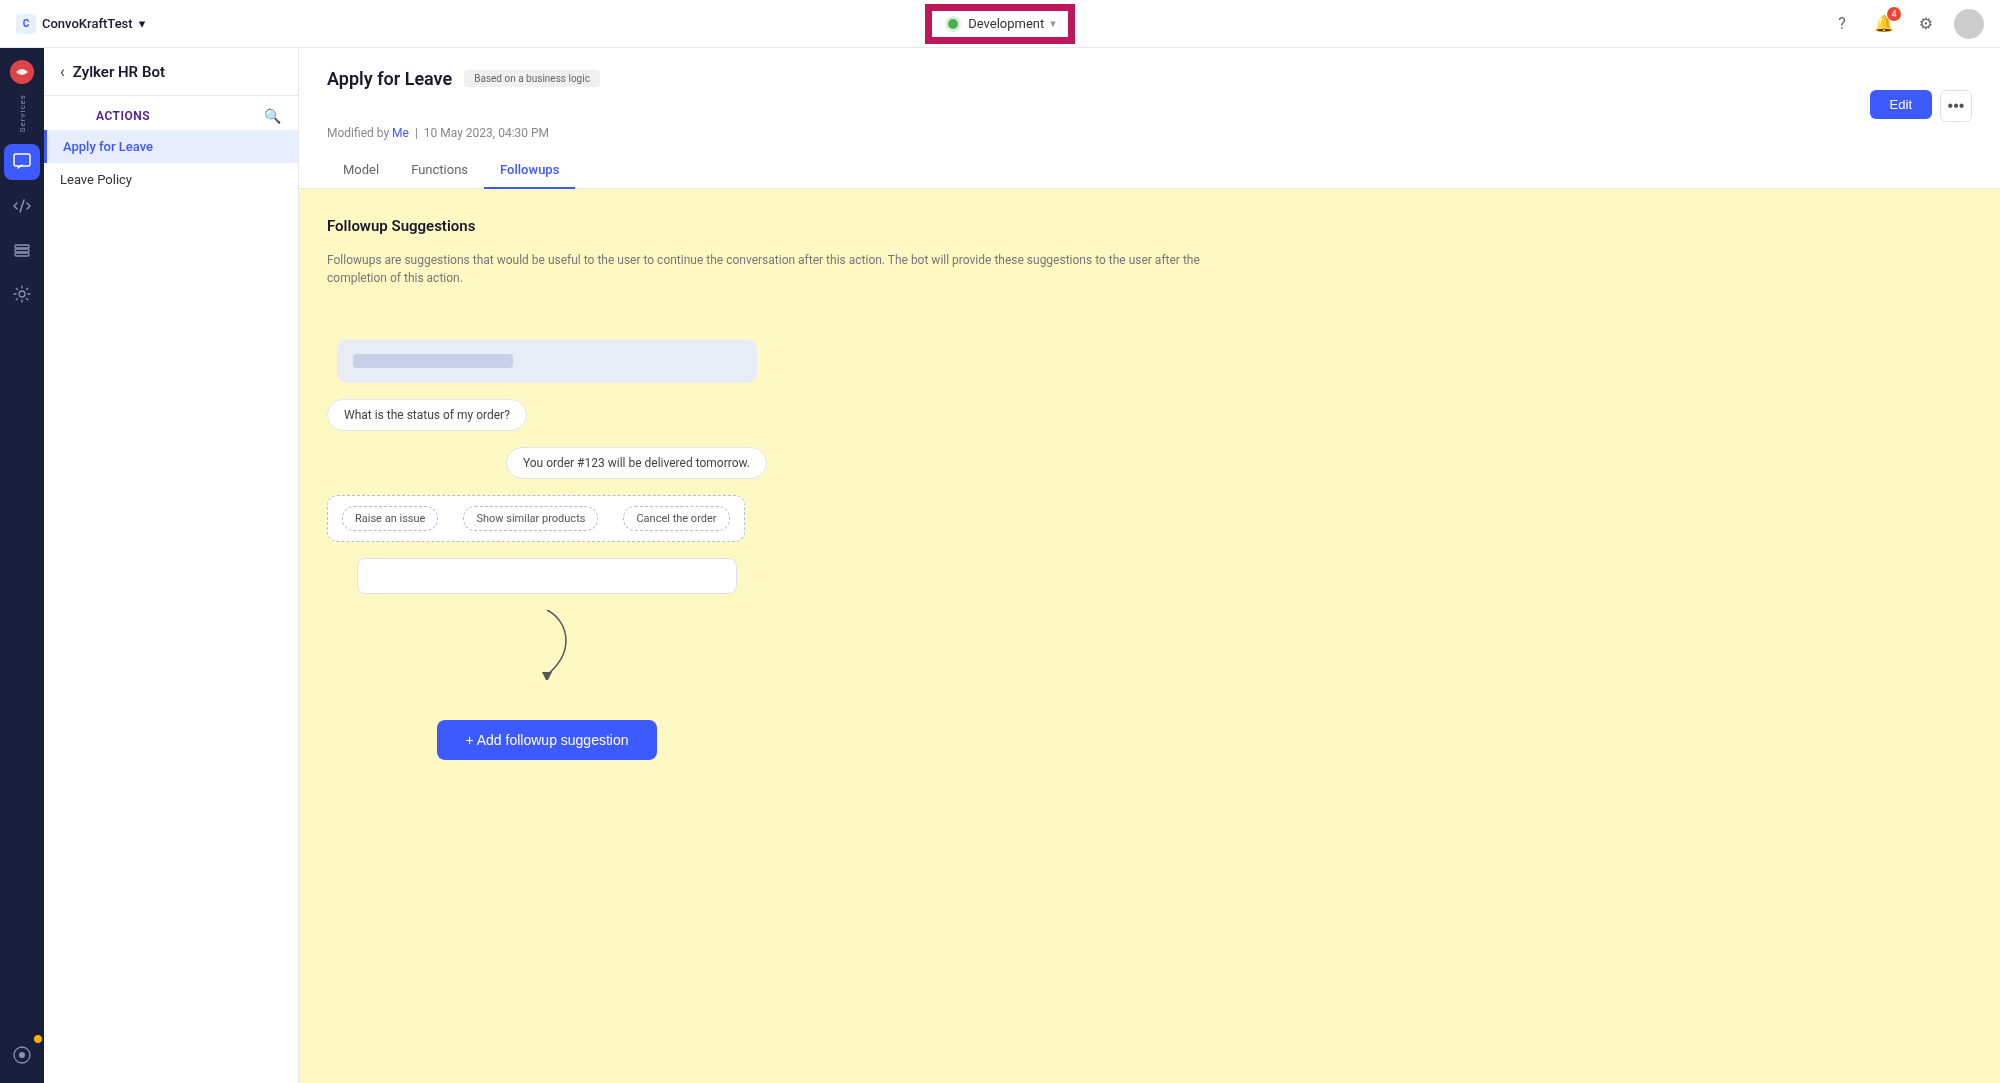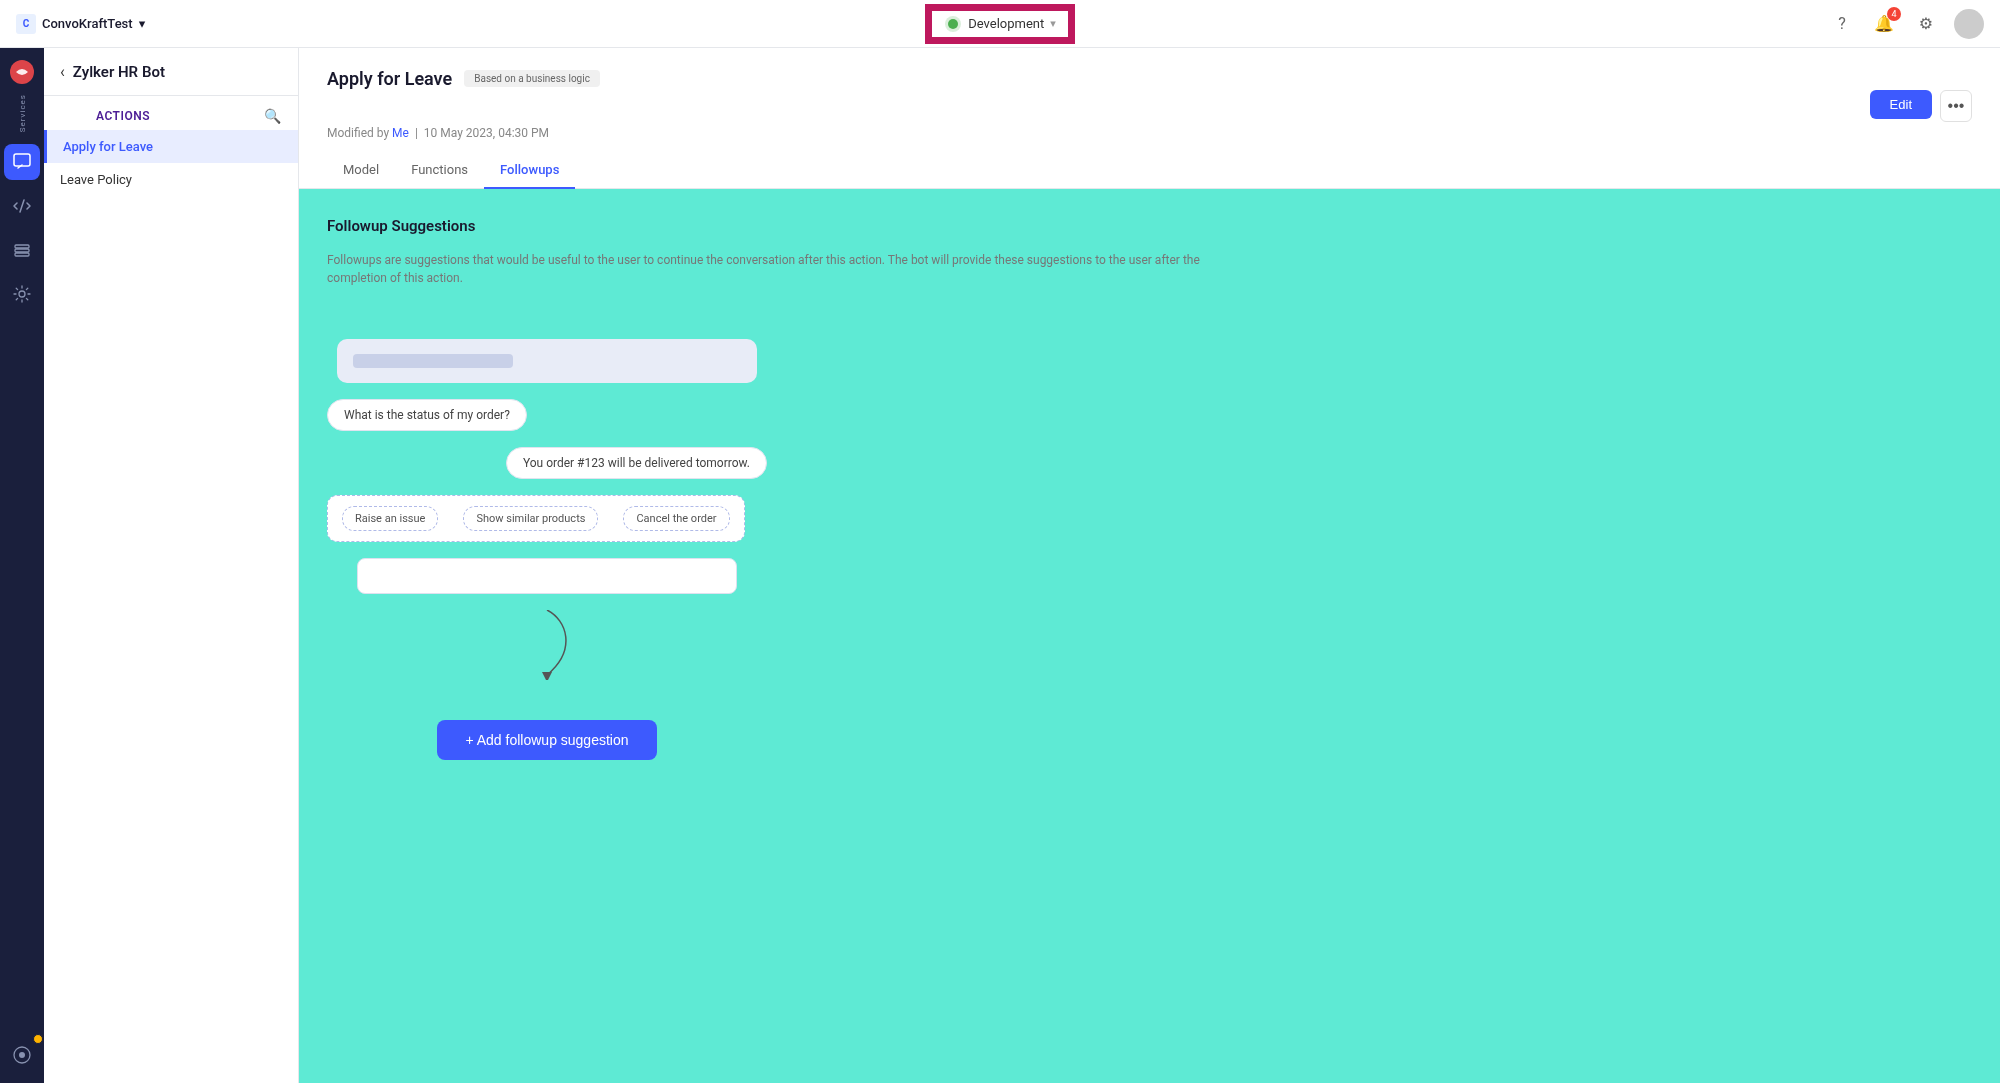--- a/index.html
+++ b/index.html
@@ -144,21 +144,21 @@
       padding: 10px 16px;
       font-size: 13px;
       color: #666;
       cursor: pointer;
       border-bottom: 2px solid transparent;
       margin-bottom: -1px;
     }
     .tab.active { color: #3d5afe; border-bottom: 2px solid #3d5afe; font-weight: 500; }
 
     
-    .content-body { flex: 1; overflow-y: auto; padding: 28px; background: #5eead4; }
+    .content-body { flex: 1; overflow-y: auto; padding: 28px; background: #fef9c3; }
     .followup-title { font-size: 15px; font-weight: 600; color: #1a1a2e; margin-bottom: 6px; }
     .followup-desc { font-size: 12px; color: #777; line-height: 1.5; max-width: 900px; margin-bottom: 32px; margin-top: 16px; }
 
     
     .illustration-area {
       display: flex;
       flex-direction: column;
       align-items: flex-start;
       justify-content: center;
       padding: 20px 0 30px;

